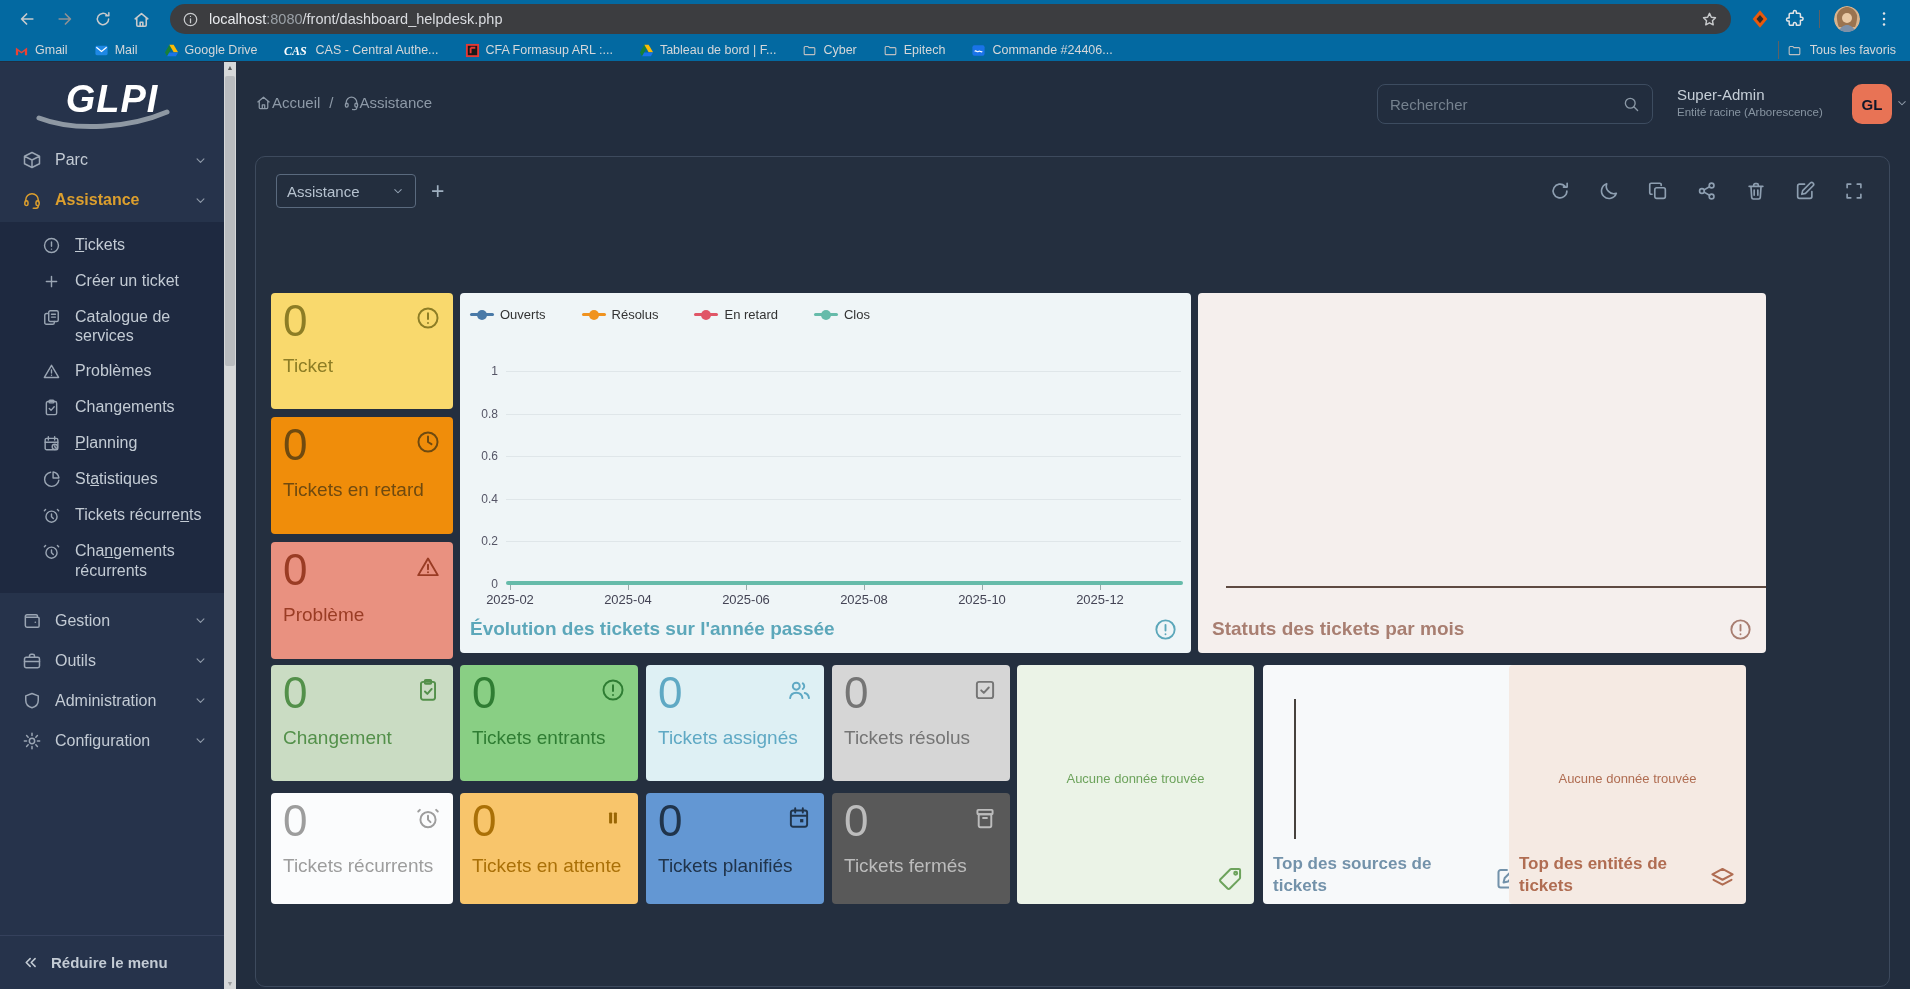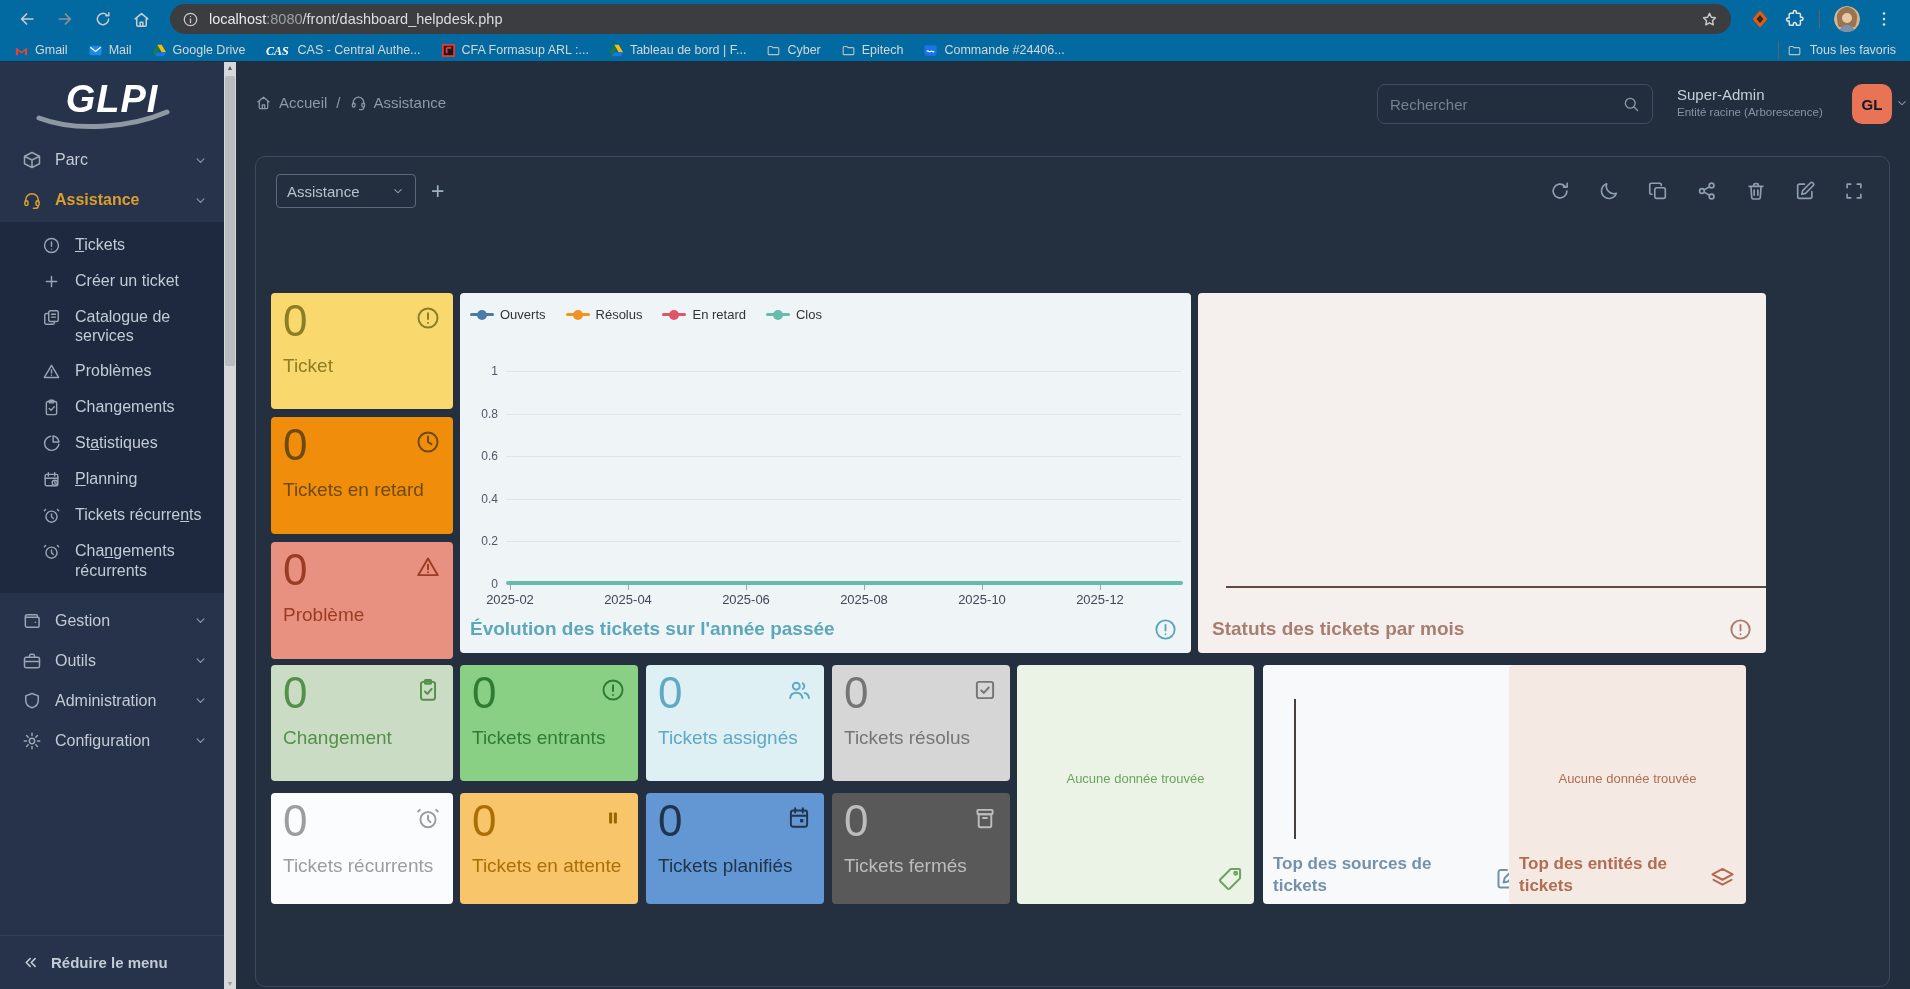--- a/index.html
+++ b/index.html
@@ -15,21 +15,21 @@
   .navbtn{width:34px;height:32px;display:flex;align-items:center;justify-content:center;color:#c8cacc;border-radius:50%;cursor:pointer}
   .navbtn.dim{color:#8f9194}
   .omnibox{flex:1;height:30px;background:#3c3d40;border-radius:15px;margin:0 8px;display:flex;align-items:center;padding:0 12px;gap:10px;min-width:0;cursor:text}
   .urltext{font-size:14.5px;color:#e8eaed;white-space:nowrap;overflow:hidden}
   .urltext .prt{color:#9aa0a6}
   .urltext .pth{color:#dadce0}
   .ob-star{margin-left:auto;color:#c8cacc;cursor:pointer}
   .rcluster{display:flex;align-items:center;gap:14px;padding:0 6px}
   .vline{width:1px;height:18px;background:#5f6164}
   .avatar-chrome{width:26px;height:26px;border-radius:50%;overflow:hidden;cursor:pointer}
-  .bbar{height:24px;display:flex;align-items:center;padding:0 14px;gap:20px;font-size:12.5px;color:#d5d7d9}
+  .bbar{height:24px;display:flex;align-items:center;padding:0 14px;gap:26px;font-size:12.5px;color:#d5d7d9}
   .bm{display:flex;align-items:center;gap:6px;white-space:nowrap;cursor:pointer}
   .bm-right{margin-left:auto;display:flex;align-items:center;gap:8px;cursor:pointer}
 
   
   .app{position:absolute;top:62px;left:0;width:1910px;height:927px;display:flex}
   .sidebar{width:224px;background:#26334b;position:relative;color:#c3cbd4;flex:0 0 auto}
   .vscroll{width:12px;background:#d6d8d9;position:relative;flex:0 0 auto;cursor:pointer}
   .vscroll .arr{position:absolute;left:0;width:12px;text-align:center;font-size:7px;color:#5a5c5e}
   .vscroll .thumb{position:absolute;left:1px;top:14px;width:10px;height:290px;background:#b9bcbf;border-radius:2px}
   .main{flex:1;position:relative;background:#222d3e}
@@ -41,21 +41,21 @@
   .side-item{display:flex;align-items:center;height:40px;padding:0 16px 0 22px;gap:13px;font-size:16px;cursor:pointer}
   .side-item .chev{margin-left:auto;color:#8e99a8}
   .side-item.active{color:#dc9f2d;font-weight:bold}
   .submenu{background:#1e2940;padding:5px 0;margin-top:2px}
   .sub-item{display:flex;align-items:flex-start;padding:8px 12px 8px 42px;gap:14px;font-size:16px;line-height:1.2;cursor:pointer;color:#c3cbd4}
   .sub-item .sic{flex:0 0 auto;margin-top:1px}
   .collapse{position:absolute;left:0;right:0;bottom:0;height:54px;border-top:1px solid #35415c;display:flex;align-items:center;gap:12px;padding:0 22px;font-size:15px;font-weight:bold;cursor:pointer}
 
   
   .crumbs{position:absolute;left:19px;top:32px;display:flex;align-items:center;gap:9px;color:#8d99a7;font-size:15px}
-  .crumb{display:flex;align-items:center;gap:7px;cursor:pointer}
+  .crumb{display:flex;align-items:center;cursor:pointer}
   .searchbox{position:absolute;left:1141px;top:22px;width:276px;height:40px;border:1px solid #3d4c60;border-radius:8px;display:flex;align-items:center;padding:0 12px;color:#7b8794;cursor:text}
   .searchbox input{flex:1;background:transparent;border:none;outline:none;font-size:15px;color:#cfd6de;font-family:"Liberation Sans",sans-serif;min-width:0}
   .searchbox input::placeholder{color:#76828f}
   .userblock{position:absolute;left:1441px;top:24px;cursor:pointer}
   .uname{font-size:15px;color:#c6cfd8}
   .uent{font-size:11.5px;color:#8794a1;margin-top:3px}
   .uavatar{position:absolute;left:1616px;top:22px;width:40px;height:40px;border-radius:10px;background:#e87355;color:#0f172a;font-weight:bold;font-size:15px;display:flex;align-items:center;justify-content:center;cursor:pointer}
   .uchev{position:absolute;left:1659px;top:34px;color:#8d99a7;cursor:pointer}
 
   
@@ -84,21 +84,21 @@
   .p-resolus{left:561px;top:372px;width:178px;height:116px}
   .p-recurrents{left:0;top:500px;width:182px;height:111px}
   .p-attente{left:189px;top:500px;width:178px;height:111px}
   .p-planifies{left:375px;top:500px;width:178px;height:111px}
   .p-fermes{left:561px;top:500px;width:178px;height:111px}
   .p-topcat{left:746px;top:372px;width:237px;height:239px}
   .p-topsrc{left:992px;top:372px;width:268px;height:239px}
   .p-topent{left:1238px;top:372px;width:237px;height:239px}
 
   
-  .legend{position:absolute;left:10px;top:14px;display:flex;gap:20px;align-items:center;font-size:13px;color:#333}
+  .legend{position:absolute;left:10px;top:14px;display:flex;gap:36px;align-items:center;font-size:13px;color:#333}
   .litem{display:flex;align-items:center;gap:6px;cursor:pointer}
   .lmark{width:24px;height:3px;border-radius:2px;display:flex;align-items:center;justify-content:center}
   .ldot{width:10px;height:10px;border-radius:5px}
   .ytick{position:absolute;left:0;width:38px;text-align:right;font-size:12px;color:#556}
   .gline{position:absolute;left:46px;width:675px;height:1px;background:#dfe6e9}
   .zero-line{position:absolute;left:46px;top:288px;width:677px;height:4px;border-radius:2px}
   .tickm{position:absolute;top:292px;width:1px;height:5px;background:#9aa}
   .xtick{position:absolute;top:299px;width:70px;text-align:center;font-size:13px;color:#445}
   .chart-title{position:absolute;left:10px;bottom:13px;font-size:19px;font-weight:bold;color:#5ca7ba}
   .chart-alert{position:absolute;right:13px;bottom:11px;color:#5ca7ba}
@@ -519,32 +519,32 @@
           <span class="sic" style="color:#9aa5b3">
             <svg class="si" width="19" height="19">
               <use href="#i-clipcheck"></use>
             </svg>
           </span>
           <span>Changements</span>
         </div>
       <div class="sub-item">
           <span class="sic" style="color:#9aa5b3">
             <svg class="si" width="19" height="19">
-              <use href="#i-pie"></use>
-            </svg>
-          </span>
-          <span>St<u>a</u>tistiques</span>
+              <use href="#i-calclock"></use>
+            </svg>
+          </span>
+          <span><u>P</u>lanning</span>
         </div>
       <div class="sub-item">
           <span class="sic" style="color:#9aa5b3">
             <svg class="si" width="19" height="19">
-              <use href="#i-calclock"></use>
-            </svg>
-          </span>
-          <span><u>P</u>lanning</span>
+              <use href="#i-pie"></use>
+            </svg>
+          </span>
+          <span>St<u>a</u>tistiques</span>
         </div>
       <div class="sub-item">
           <span class="sic" style="color:#9aa5b3">
             <svg class="si" width="19" height="19">
               <use href="#i-alarm"></use>
             </svg>
           </span>
           <span>Tickets récurre<u>n</u>ts</span>
         </div>
       <div class="sub-item" style="width:205px">

